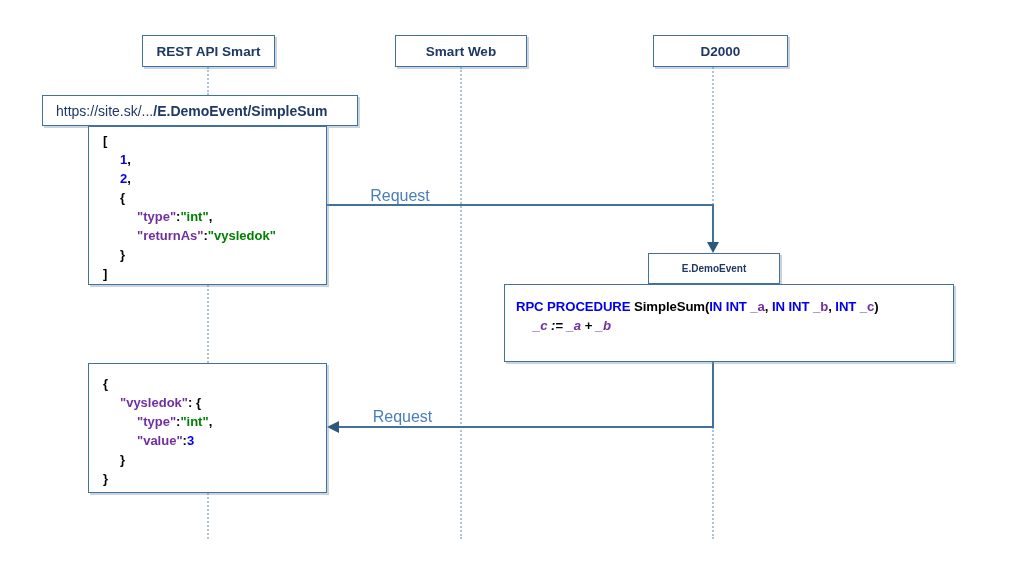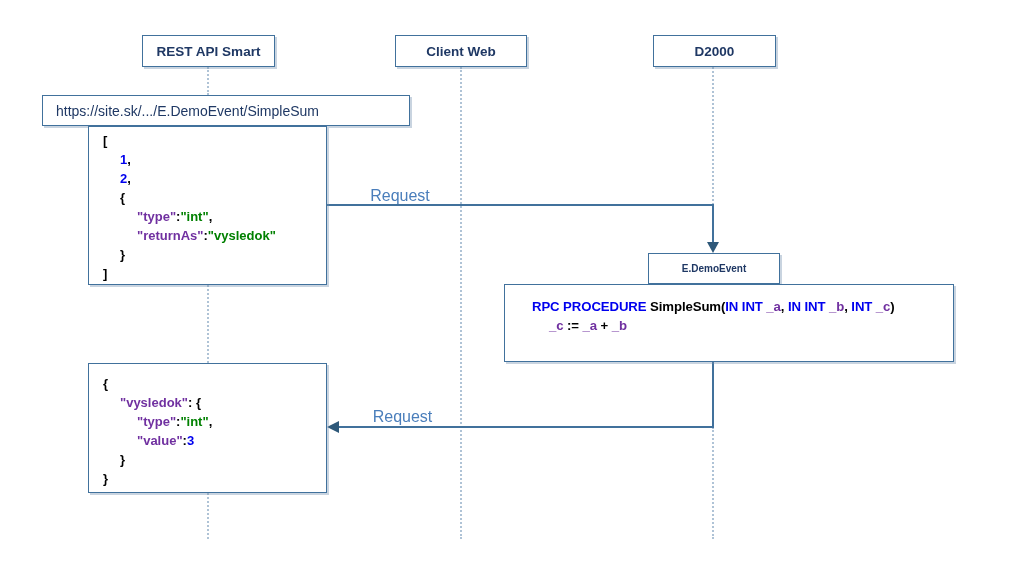--- a/index.html
+++ b/index.html
@@ -16,26 +16,26 @@
 
   
   .dbox{position:absolute;background:#fff;border:1.6px solid var(--border);
         box-shadow:2px 2px 0 0 rgba(113,143,173,0.38);}
   .actor{display:flex;align-items:center;justify-content:center;
          color:var(--navy);font-weight:bold;font-size:13.5px;}
 
   
   .urlbox{display:flex;align-items:center;padding-left:13px;font-size:14px;
           color:var(--navy);white-space:nowrap;}
-  .urlbox .bold{font-weight:normal}
+  .urlbox .bold{font-weight:bold}
 
   
   .codebox{font-size:13px;font-weight:bold;color:#000;white-space:nowrap;}
   .code-line{line-height:19px;}
-  .rpcbox .code-line{line-height:18.5px;letter-spacing:-0.1px;margin-left:16px;}
+  .rpcbox .code-line{line-height:18.5px;letter-spacing:-0.1px;}
   .c-plain{color:#000}
   .c-kw,.c-num{color:var(--kw-blue)}
   .c-key,.c-var{color:var(--var-purple)}
   .c-str{color:var(--str-green)}
 
   
   .hline,.vline{position:absolute;background:var(--border);}
   .hline{height:2px}
   .vline{width:2px}
   .arrow-down{position:absolute;width:0;height:0;
@@ -65,27 +65,27 @@
 
   <div class="vline" style="left:712px;top:362px;height:66px"></div>
   <div class="hline" style="left:337px;top:426px;width:377px"></div>
   <div class="arrow-left" style="left:327px;top:421px"></div>
   <div class="msg-label" style="left:345px;top:408px;width:115px">Request</div>
 
   <div class="dbox actor" style="left:142px;top:35px;width:133px;height:32px">
     <span>REST API Smart</span>
   </div>
   <div class="dbox actor" style="left:395px;top:35px;width:132px;height:32px">
-    <span>Client Web</span>
+    <span>Smart Web</span>
   </div>
-  <div class="dbox actor" style="left:653px;top:35px;width:123px;height:32px">
+  <div class="dbox actor" style="left:653px;top:35px;width:135px;height:32px">
     <span>D2000</span>
   </div>
 
-  <div class="dbox urlbox" style="left:42px;top:95px;width:368px;height:31px">
+  <div class="dbox urlbox" style="left:42px;top:95px;width:316px;height:31px">
     <span>https://site.sk/...</span>
       <span class="bold">/E.DemoEvent/SimpleSum</span>
   </div>
 
   <div class="dbox codebox" style="left:88px;top:126px;width:239px;height:159px;padding:4px 8px 0 14px">
       <div class="code-line" style="padding-left: 0px;"><span class="c-plain">[</span></div>
       <div class="code-line" style="padding-left: 17px;"><span class="c-num">1</span><span class="c-plain">,</span></div>
       <div class="code-line" style="padding-left: 17px;"><span class="c-num">2</span><span class="c-plain">,</span></div>
       <div class="code-line" style="padding-left: 17px;"><span class="c-plain">{</span></div>
       <div class="code-line" style="padding-left: 34px;"><span class="c-key">"type"</span><span class="c-plain">:</span><span class="c-str">"int"</span><span class="c-plain">,</span></div>
@@ -93,21 +93,21 @@
       <div class="code-line" style="padding-left: 17px;"><span class="c-plain">}</span></div>
       <div class="code-line" style="padding-left: 0px;"><span class="c-plain">]</span></div>
     </div>
 
   <div class="dbox actor" style="left:648px;top:253px;width:132px;height:31px;font-size:10px">
     <span>E.DemoEvent</span>
   </div>
 
   <div class="dbox codebox rpcbox" style="left:504px;top:284px;width:450px;height:78px;padding:13px 6px 0 11px;font-size:13.2px">
       <div class="code-line" style="padding-left: 0px;"><span class="c-kw">RPC PROCEDURE </span><span class="c-plain">SimpleSum(</span><span class="c-kw">IN INT </span><span class="c-var">_a</span><span class="c-plain">, </span><span class="c-kw">IN INT </span><span class="c-var">_b</span><span class="c-plain">, </span><span class="c-kw">INT </span><span class="c-var">_c</span><span class="c-plain">)</span></div>
-      <div class="code-line" style="padding-left: 17px;"><span class="c-var">_c</span><span class="c-plain"> := </span><span class="c-var">_a</span><span class="c-plain"> + </span><span class="c-var">_b</span></div>
+      <div class="code-line" style="padding-left: 17px; font-style: italic;"><span class="c-var">_c</span><span class="c-plain"> := </span><span class="c-var">_a</span><span class="c-plain"> + </span><span class="c-var">_b</span></div>
     </div>
 
   <div class="dbox codebox" style="left:88px;top:363px;width:239px;height:130px;padding:10px 8px 0 14px">
       <div class="code-line" style="padding-left: 0px;"><span class="c-plain">{</span></div>
       <div class="code-line" style="padding-left: 17px;"><span class="c-key">"vysledok"</span><span class="c-plain">: </span><span class="c-plain">{</span></div>
       <div class="code-line" style="padding-left: 34px;"><span class="c-key">"type"</span><span class="c-plain">:</span><span class="c-str">"int"</span><span class="c-plain">,</span></div>
       <div class="code-line" style="padding-left: 34px;"><span class="c-key">"value"</span><span class="c-plain">:</span><span class="c-num">3</span></div>
       <div class="code-line" style="padding-left: 17px;"><span class="c-plain">}</span></div>
       <div class="code-line" style="padding-left: 0px;"><span class="c-plain">}</span></div>
     </div>

